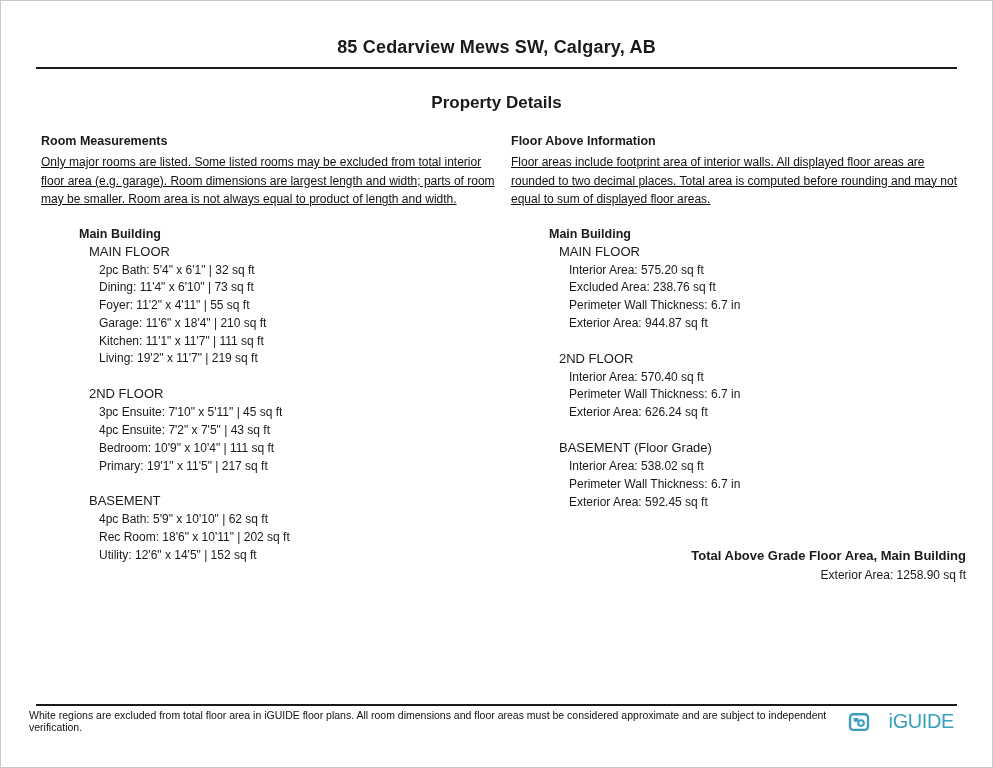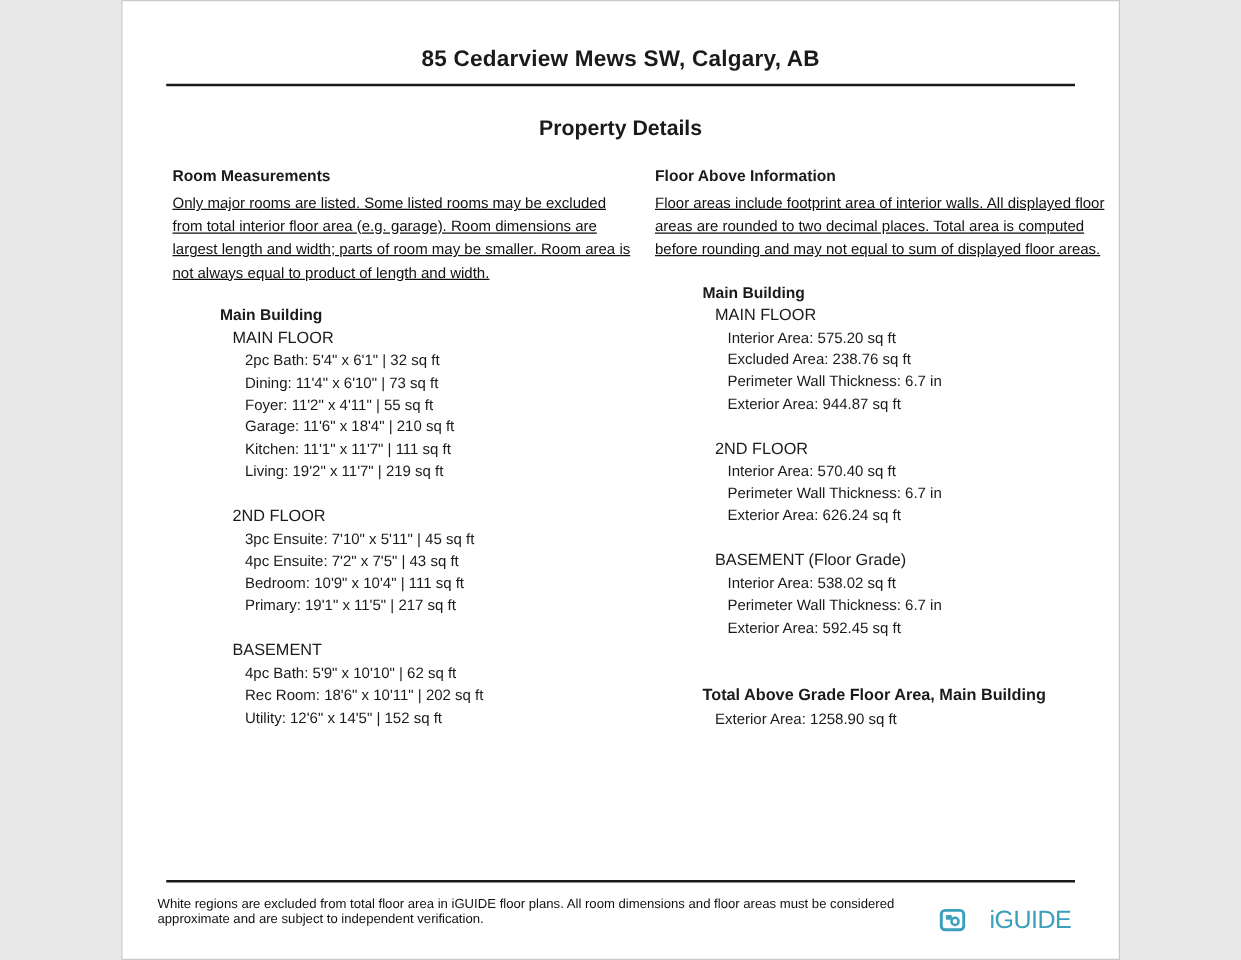--- a/index.html
+++ b/index.html
@@ -1,21 +1,21 @@
 <!DOCTYPE html>
 <html><head>
 <meta charset="utf-8">
 <style>
   * { margin: 0; padding: 0; box-sizing: border-box; }
   html, body { background: #e8e8e8; }
   body { font-family: "Liberation Sans", sans-serif; color: #1a1a1a; }
 
   .page {
     position: relative;
-    width: 799px;
+    width: 993px;
     height: 768px;
     margin: 0 auto;
     background: #ffffff;
     border: 1px solid #c9c9c9;
     overflow: hidden;
   }
 
   
   .header { padding-top: 36px; text-align: center; }
   .doc-title { font-size: 18px; font-weight: bold; letter-spacing: 0.2px; }
@@ -33,32 +33,32 @@
 
   .building { margin-top: 17px; margin-left: 38px; }
   .building-heading { font-size: 12.5px; font-weight: bold; line-height: 17px; }
 
   .floor-block { margin-top: 17px; margin-left: 10px; }
   .floor-block.first { margin-top: 0; }
   .floor-name { font-size: 13px; line-height: 18px; }
   .floor-lines { margin-left: 10px; margin-top: 1px; }
   .line-item { font-size: 12px; line-height: 17.8px; }
 
-  .total-block { margin-top: 36px; margin-left: 38px; }
+  .total-block { margin-top: 36px; margin-left: 38px; text-align: right; }
   .total-heading { font-size: 13px; font-weight: bold; line-height: 18px; }
   .total-entry { font-size: 12px; line-height: 18px; margin-left: 10px; margin-top: 1px; }
 
   
   .footer-rule { position: absolute; left: 35px; right: 35px; top: 703px; height: 2px; background: #1a1a1a; }
   .footer {
     position: absolute; left: 28px; right: 38px; top: 708px;
     display: flex; align-items: center; justify-content: space-between;
   }
   .footer-disclaimer { font-size: 10.5px; color: #111; }
-  .logo { display: flex; align-items: flex-start; gap: 19px; margin-top: 16px; }
+  .logo { display: flex; align-items: flex-end; gap: 19px; }
   .logo-text { font-size: 20px; letter-spacing: -0.4px; }
 </style>
 </head>
 <body>
 
 <div class="page">
 
   <div class="header">
     <div class="doc-title">85 Cedarview Mews SW, Calgary, AB</div>
     <div class="header-rule"></div>

